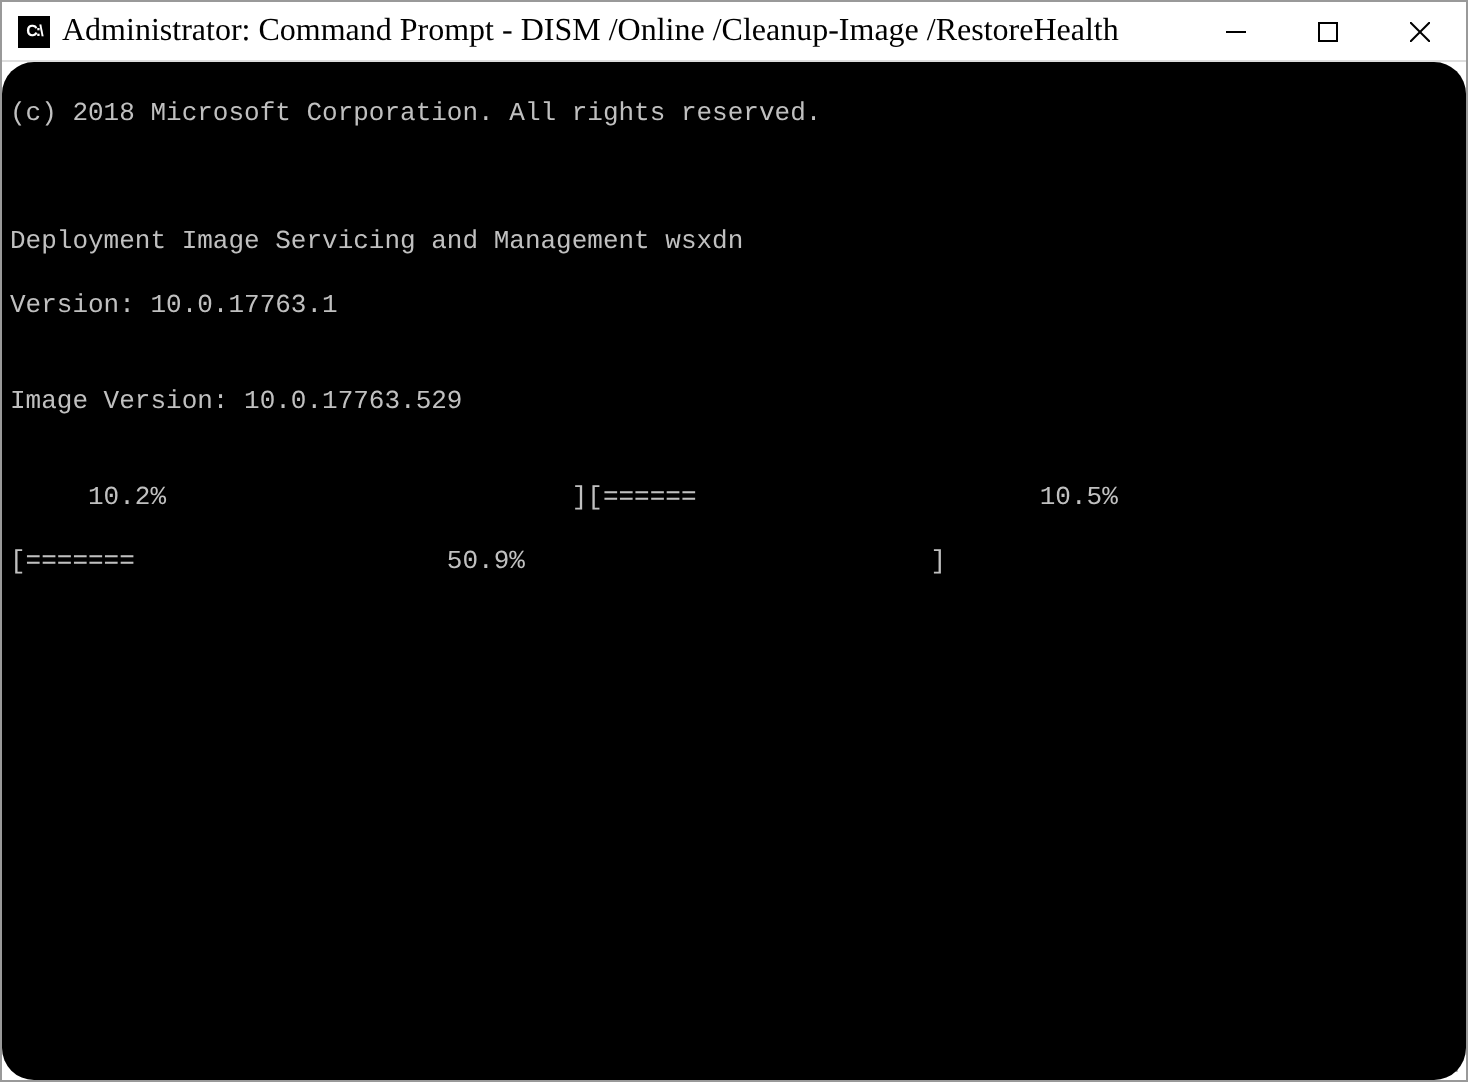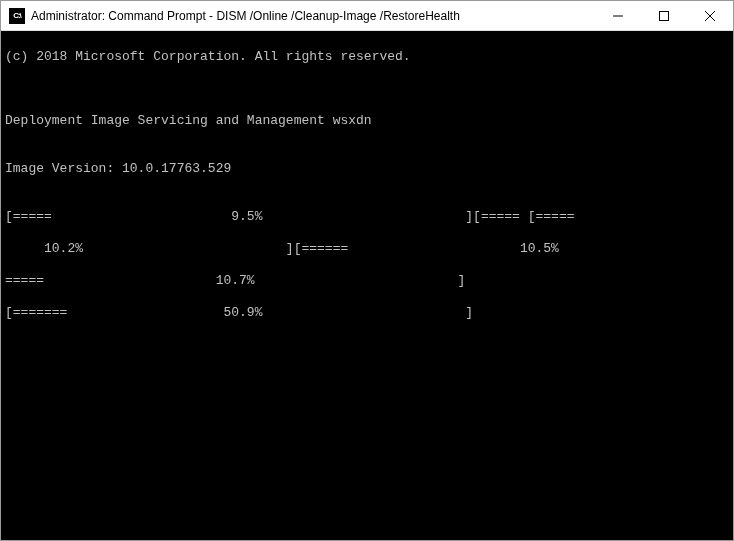--- a/index.html
+++ b/index.html
@@ -32,22 +32,22 @@
       align-items: center;
       justify-content: center;
       font-size: 8px;
       color: #fff;
       font-family: Arial, sans-serif;
       font-weight: bold;
       letter-spacing: -1px;
     }
     .titlebar-text {
       flex: 1;
-      font-family: Liberation Sans, sans-serif;
-      font-size: 12px;
+      font-family: Liberation Serif, serif;
+      font-size: 16px;
       color: #000;
       white-space: nowrap;
       overflow: hidden;
     }
     .titlebar-controls {
       display: flex;
       height: 100%;
     }
     .titlebar-btn {
       width: 46px;
@@ -64,20 +64,21 @@
     .console {
       background: #000;
       color: #c0c0c0;
       height: calc(100% - 30px);
       padding: 2px 4px;
       font-size: 13px;
       line-height: 16px;
       white-space: pre;
       overflow: hidden;
       font-family: 'Consolas', 'Courier New', monospace;
+      border-radius: 16px;
     }
     .console-line {
       white-space: pre;
     }
     .watermark {
       position: absolute;
       right: 4px;
       bottom: 2px;
       font-family: Arial, sans-serif;
       font-size: 10px;
@@ -109,22 +110,21 @@
         </svg>
     </div>
   </div>
 </div>
 
 <div class="console">
 <div class="console-line">(c) 2018 Microsoft Corporation. All rights reserved.</div>
 <div class="console-line"></div>
 <div class="console-line"></div>
 <div class="console-line">Deployment Image Servicing and Management wsxdn</div>
+<div class="console-line">Version: 10.0.17763.1</div>
 <div class="console-line"></div>
 <div class="console-line">Image Version: 10.0.17763.529</div>
 <div class="console-line"></div>
-<div class="console-line">[=====                       9.5%                          ][===== [=====</div>
 <div class="console-line">     10.2%                          ][======                      10.5%                          [=</div>
-<div class="console-line">=====                      10.7%                          ]</div>
 <div class="console-line">[=======                    50.9%                          ]</div>
 </div>
 
 <div class="watermark">wsxdn.com</div>
 
 </body></html>

